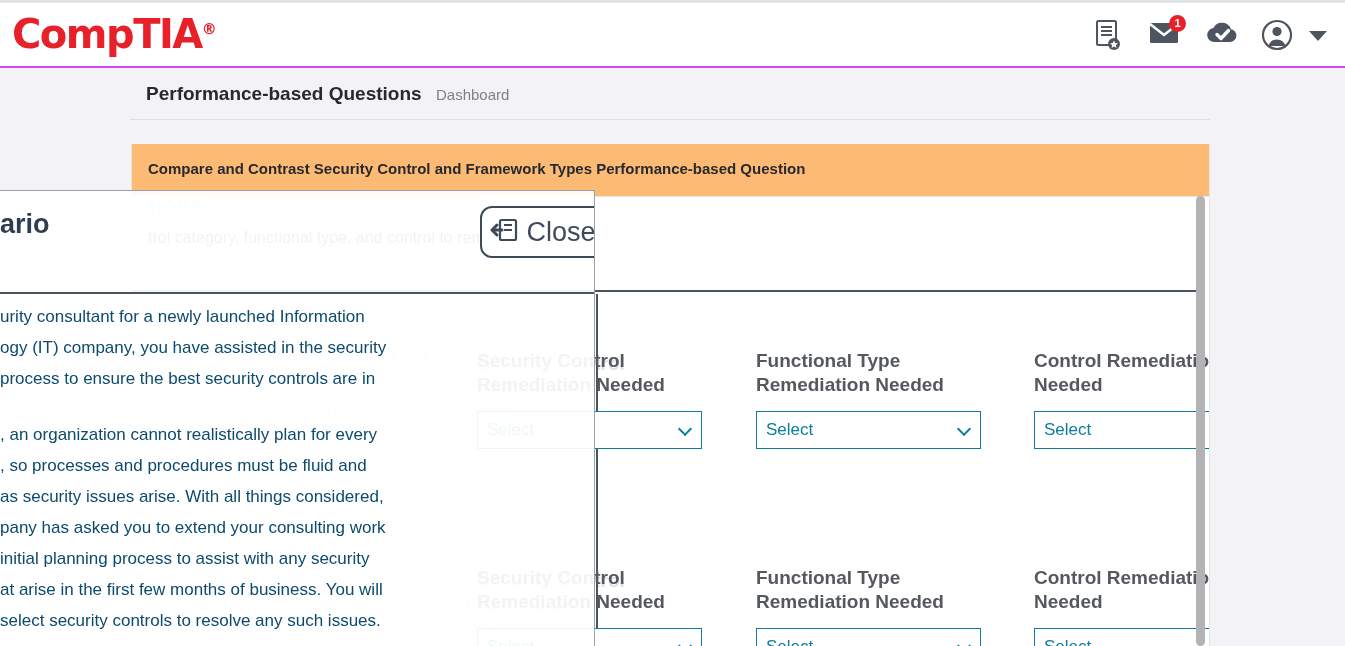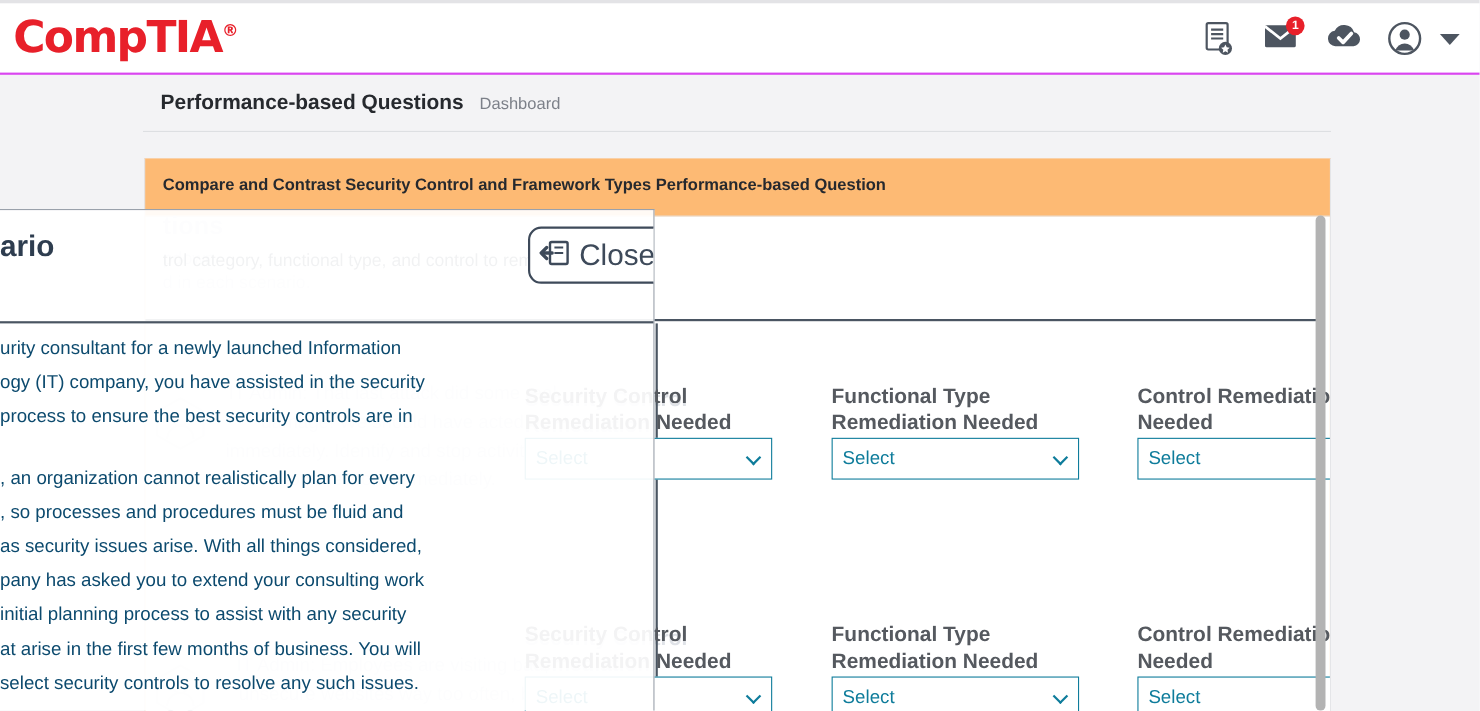--- a/index.html
+++ b/index.html
@@ -135,21 +135,21 @@
     width: 1069px; height: 2px; background: #4a5562;
   }
 
   
   .qrow { position: absolute; left: 0; width: 1069px; }
   .col { position: absolute; width: 235px; }
   .col .lbl {
     font-size: 19px; font-weight: bold; color: #55595f;
     line-height: 24px; white-space: pre-line;
   }
-  .selwrap { position: relative; width: 225px; margin-top: 1px; }
+  .selwrap { position: relative; width: 225px; margin-top: 14px; }
   .selbox {
     width: 225px; height: 38px;
     border: 1px solid #0e7c9b; background: #fff;
     color: #0e7c9b; font-size: 17px;
     display: flex; align-items: center; padding-left: 9px;
     cursor: pointer;
   }
   .selchev {
     position: absolute; right: 12px; top: 13px;
     width: 10px; height: 10px;

